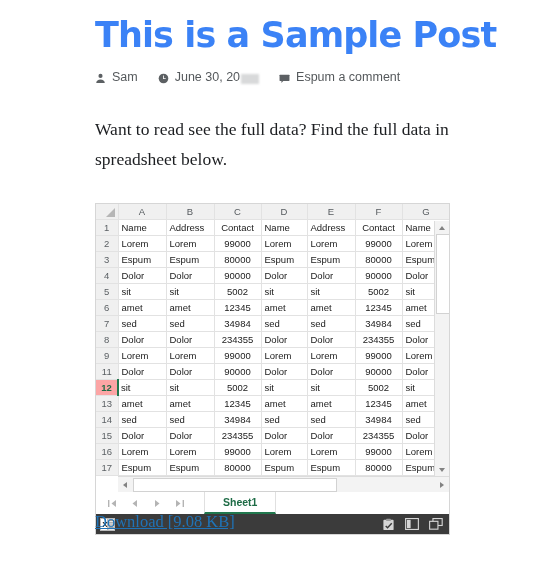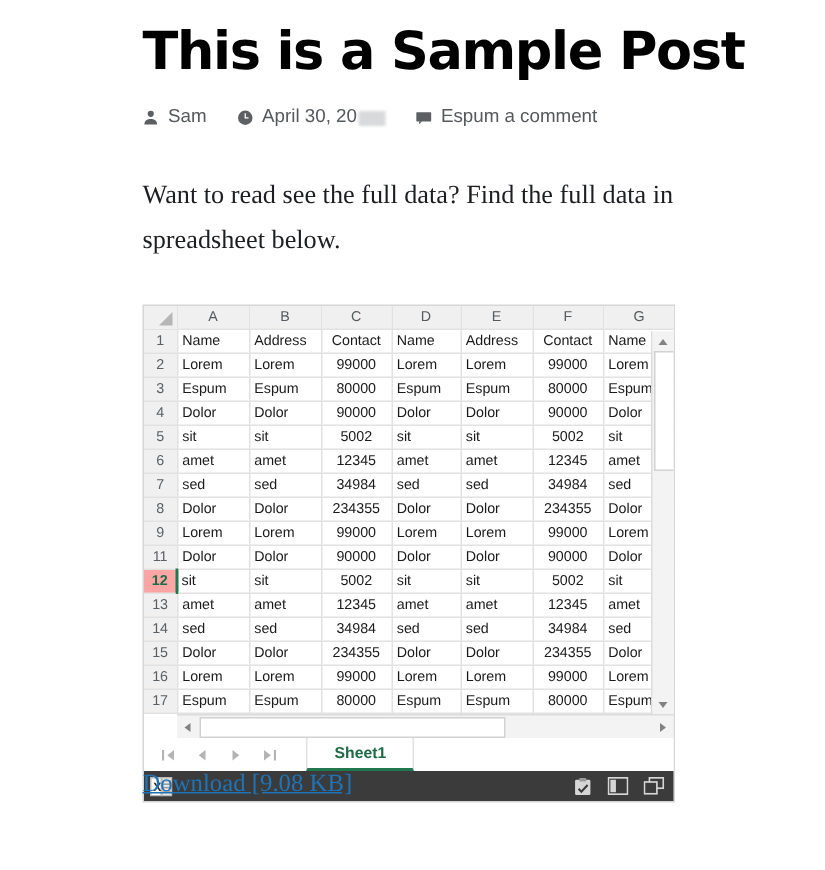--- a/index.html
+++ b/index.html
@@ -23,21 +23,21 @@
 
   
   .post-title {
     margin: 0;
     padding: 14px 0 0 95px;
     font-family: "DejaVu Sans", sans-serif;
     font-size: 35px;
     line-height: 42px;
     font-weight: bold;
     letter-spacing: -0.9px;
-    color: #000000;
+    color: #3b82f6;
   }
 
   .post-meta {
     padding: 14px 0 0 95px;
     display: flex;
     align-items: center;
     font-size: 12.5px;
     color: #55595c;
   }
   .meta-item {
@@ -320,21 +320,21 @@
       <span class="meta-text">Sam</span>
     </div>
     <div class="meta-item">
       <span class="meta-ico">
         <svg width="11" height="11" viewBox="0 0 16 16" fill="currentColor">
             <circle cx="8" cy="8" r="7"></circle>
             <path d="M7.4 3.6h1.2v5h-1.2z" fill="#fff"></path>
             <path d="M7.6 7.6h3.6v1.1H7.6z" fill="#fff"></path>
           </svg>
       </span>
-      <span class="meta-text">April 30, 20</span>
+      <span class="meta-text">June 30, 20</span>
         <span class="date-redact"></span>
     </div>
     <div class="meta-item">
       <span class="meta-ico">
         <svg width="11" height="11" viewBox="0 0 16 16" fill="currentColor">
             <rect x="0.8" y="2.6" width="14.4" height="9" rx="0.6"></rect>
             <path d="M3.5 11.4h3l-3 3z"></path>
           </svg>
       </span>
       <span class="meta-text">Espum a comment</span>

